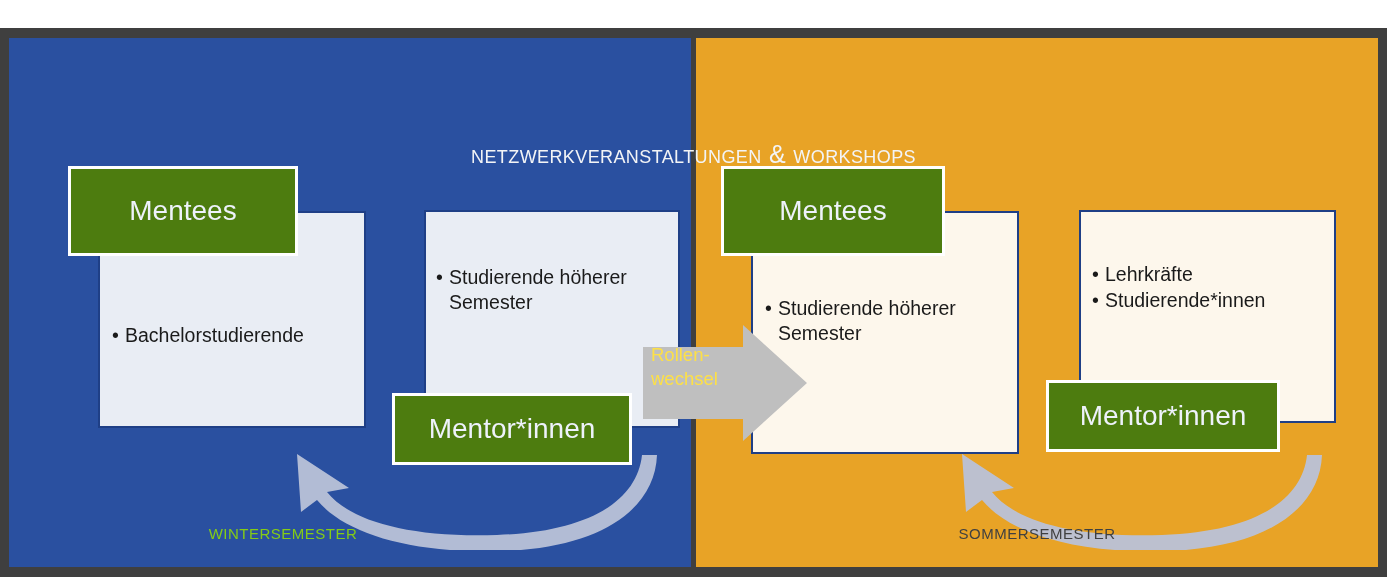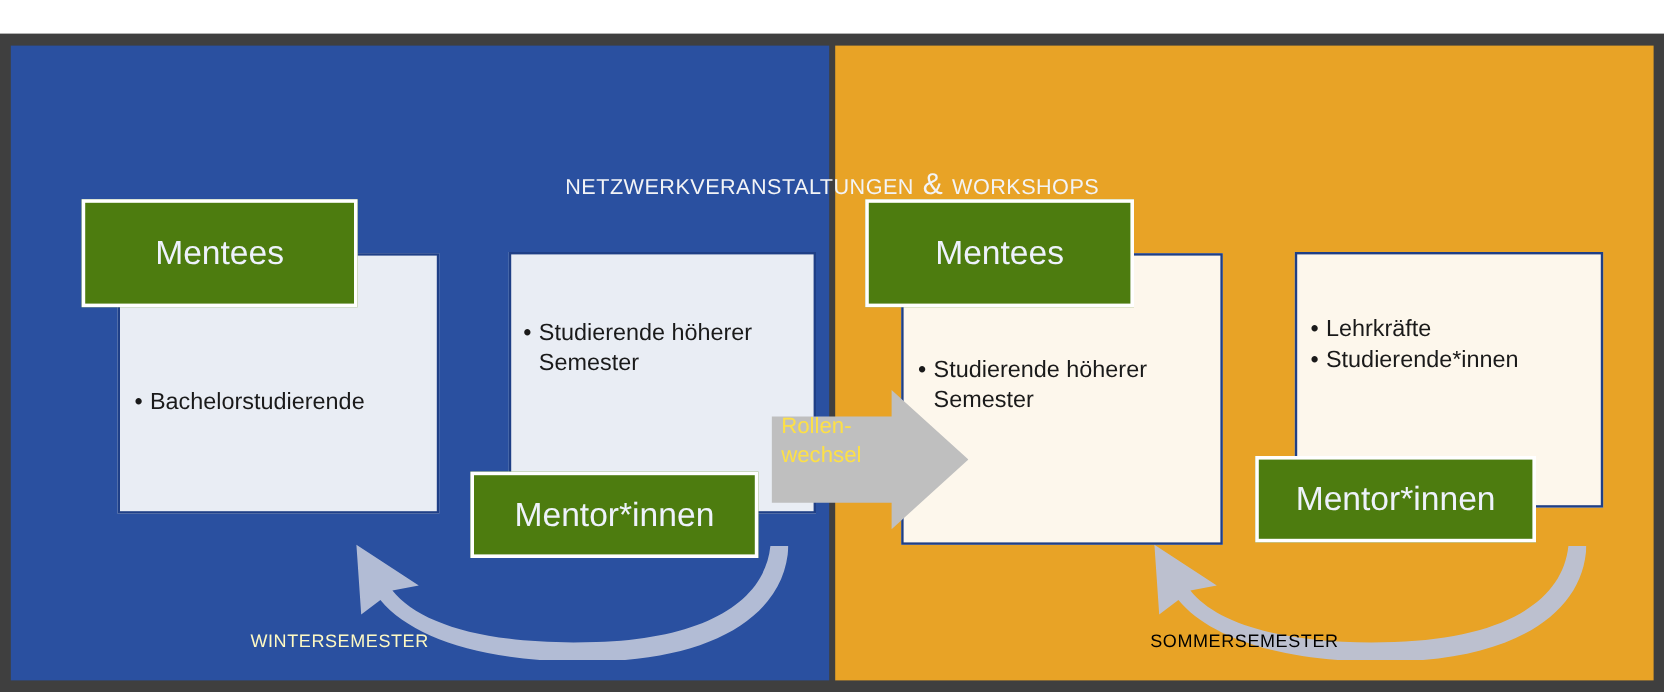--- a/index.html
+++ b/index.html
@@ -72,27 +72,27 @@
     font-variant: small-caps;
     text-transform: lowercase;
     letter-spacing: 0.5px;
     white-space: nowrap;
     z-index: 6;
   }
   #label-winter {
     left: 0;
     width: 548px;
     text-align: center;
-    color: #fef9c3;
+    color: #84cc16;
   }
   #label-summer {
     left: 0;
     width: 682px;
     text-align: center;
-    color: #000000;
+    color: #404040;
   }
 
   
   .group { position: absolute; }
 
   .card {
     position: absolute;
     box-sizing: border-box;
   }
   .card.light-blue {

